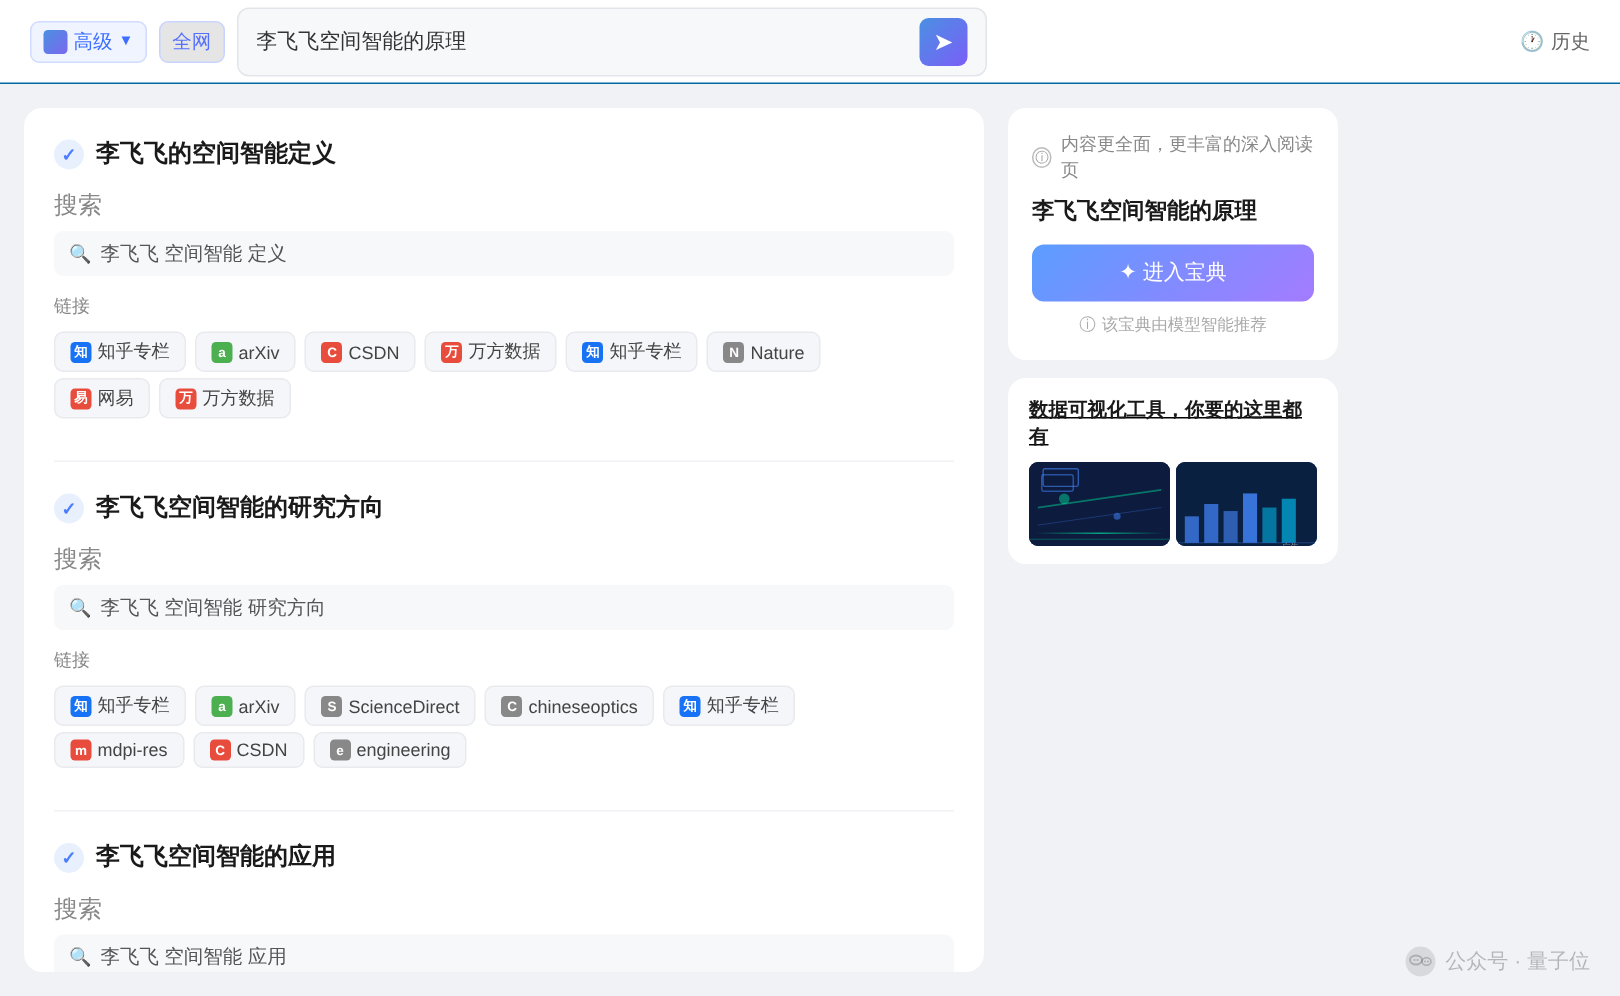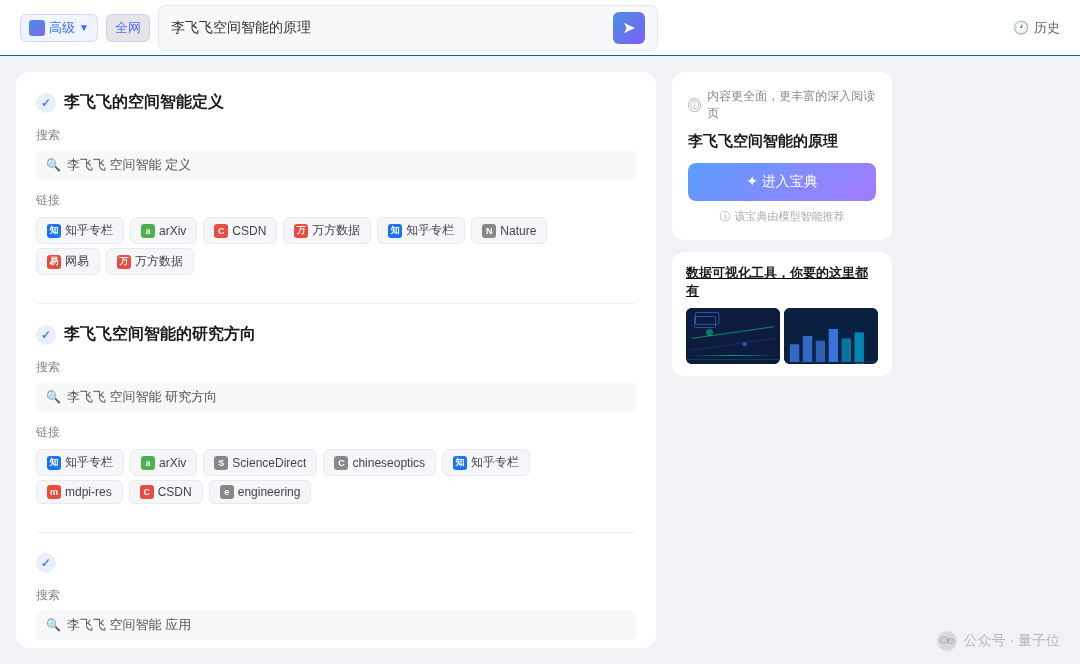--- a/index.html
+++ b/index.html
@@ -142,21 +142,21 @@
       background: #e8f0fe;
       display: flex;
       align-items: center;
       justify-content: center;
       color: #4a7dff;
       font-size: 12px;
       flex-shrink: 0;
     }
 
     .sub-label {
-      font-size: 12px;
+      font-size: 16px;
       color: #888;
       margin-bottom: 6px;
       font-weight: 400;
     }
 
     .search-query {
       display: flex;
       align-items: center;
       gap: 6px;
       font-size: 13px;
@@ -483,20 +483,21 @@
       </div>
     </div>
 
     <hr class="divider">
 
     <div class="section">
       <div class="section-title">
         <div class="check-icon">
           <span>✓</span>
         </div>
+        <span>李飞飞空间智能的应用</span>
       </div>
       <div class="sub-label">搜索</div>
       <div class="search-query">
         <span class="search-icon">🔍</span>
         <span>李飞飞 空间智能 应用</span>
       </div>
 
     </div>
 
   </div>

